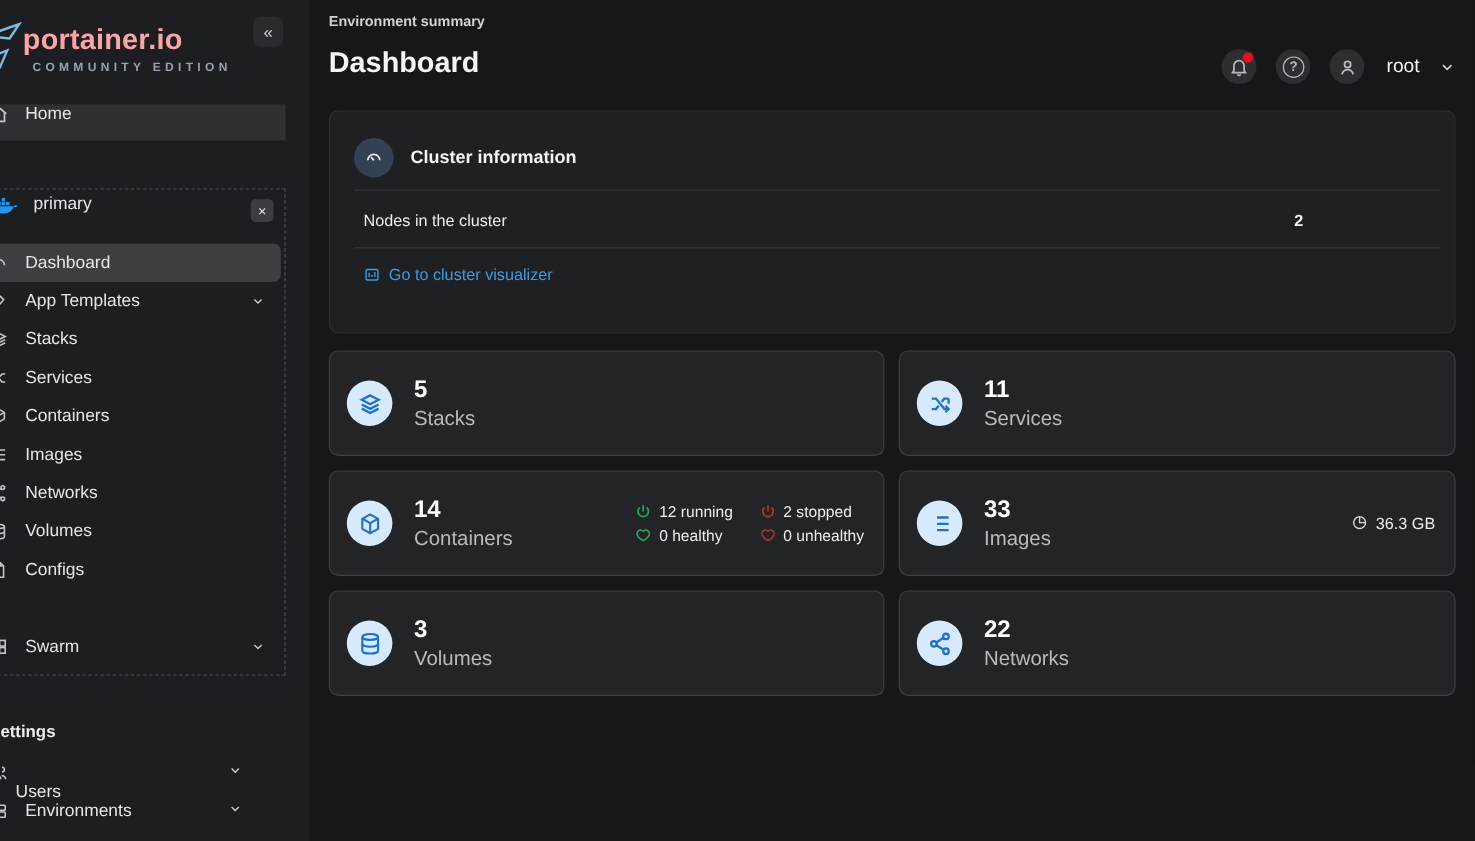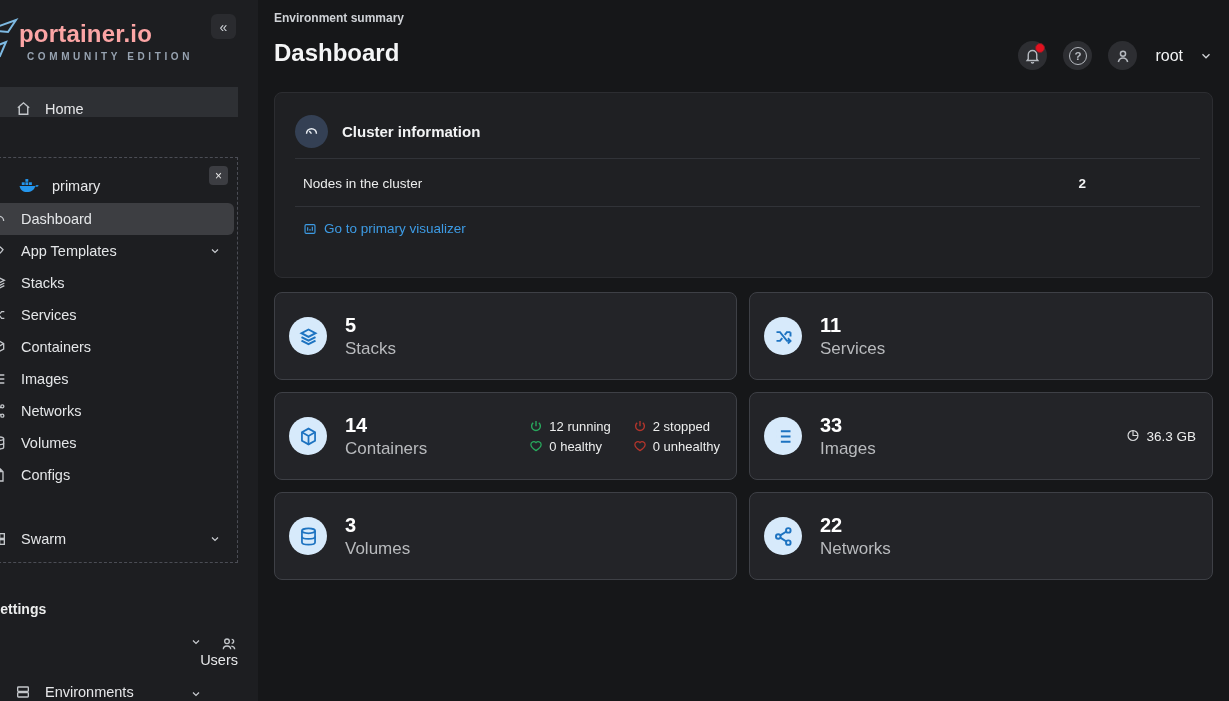--- a/index.html
+++ b/index.html
@@ -21,22 +21,22 @@
   .logo-title { position:absolute; left:19px; top:6px; font-size:24px; font-weight:700; color:#fca5a5; letter-spacing:.2px; }
   .logo-sub { position:absolute; left:27px; top:37px; font-size:10px; font-weight:600; letter-spacing:3.6px; color:#97a3b1; }
   .collapse-btn {
     position:absolute; right:22px; top:14px; width:25px; height:25px;
     background:#2a2b2f; border-radius:6px; color:#cfd3d8;
     display:flex; align-items:center; justify-content:center;
     font-size:14px; cursor:pointer;
   }
   .side-row {
     position:absolute; left:0; width:238px; height:30px;
-    display:flex; align-items:flex-end; cursor:pointer;
-    font-size:14.5px; color:#e6e7e9;padding-left:24px;
+    display:flex; align-items:flex-start; cursor:pointer;
+    font-size:14.5px; color:#e6e7e9;
   }
   .side-row .row-icon { margin-left:-9px; width:17px; color:#c3c6ca; flex:none; }
   .side-row .row-label { margin-left:13px; white-space:nowrap; }
   .row-home { top:87px; background:#2e3034; }
   .env-box {
     position:absolute; left:-12px; top:157px; width:250px; height:406px;
     border:1px dashed #4b4d55; pointer-events:none;
   }
   .row-env { top:162px; height:32px; background:transparent; }
   .row-env .env-whale { margin-left:-6px; width:22px; flex:none; }
@@ -366,21 +366,21 @@
     <div class="panel-row-label">Nodes in the cluster</div>
     <div class="panel-row-value">2</div>
     <div class="panel-div div-2"></div>
     <div class="panel-link">
       <span>
         <svg width="14" height="14" viewBox="0 0 24 24" fill="none" stroke="currentColor" stroke-width="2">
             <rect x="3.5" y="4.5" width="17" height="15" rx="2"></rect>
             <path d="M8 9v6M12 12v3M16 8v7"></path>
           </svg>
       </span>
-      <span>Go to primary visualizer</span>
+      <span>Go to cluster visualizer</span>
     </div>
   </div>
 
   <div class="cards">
 
     <div class="card">
       <span class="card-icon">
         <svg width="21" height="21" viewBox="0 0 24 24" fill="none" stroke="currentColor" stroke-width="2.2">
             <path d="M12 4l8 4.2-8 4.2-8-4.2z"></path>
             <path d="M4 12.6l8 4.2 8-4.2"></path>

